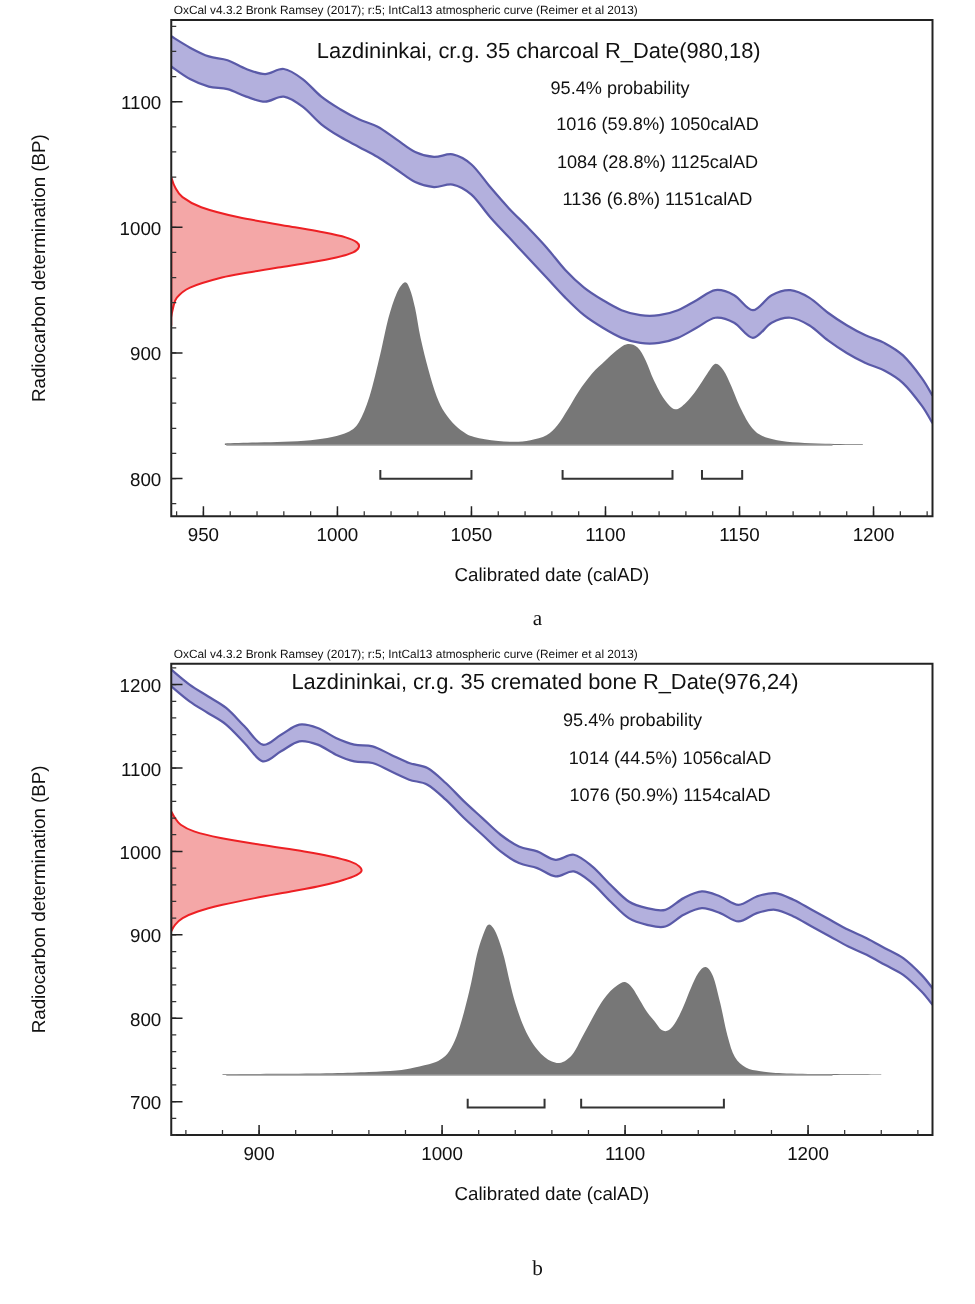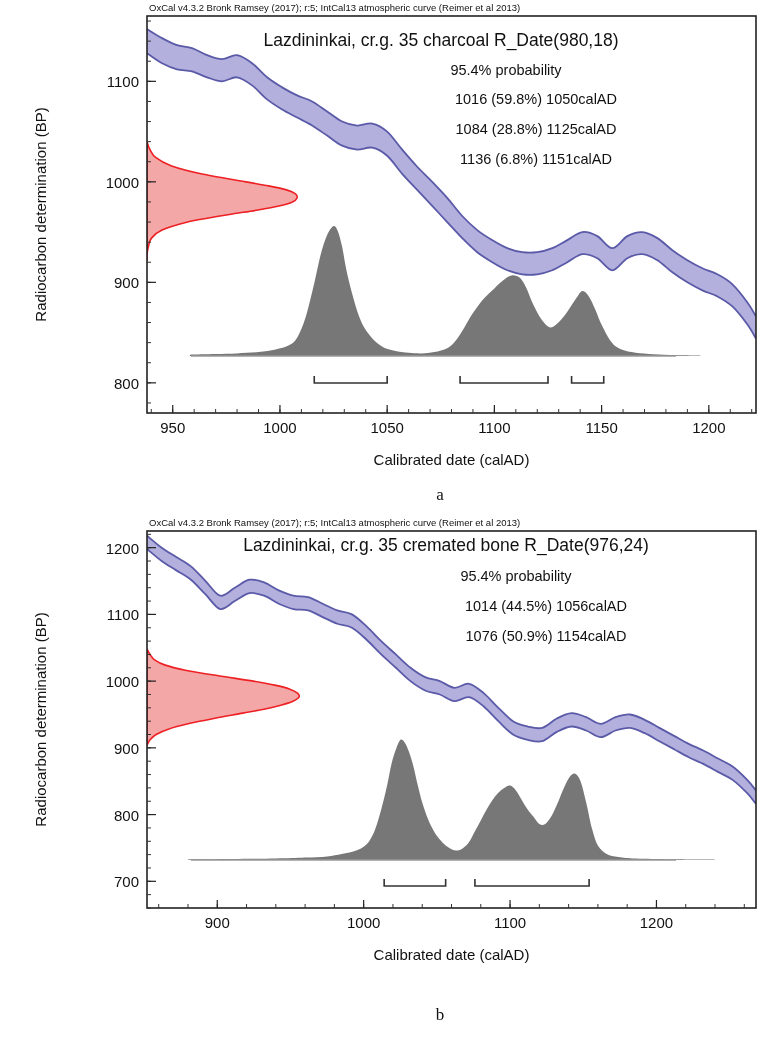--- a/index.html
+++ b/index.html
@@ -1,18 +1,18 @@
 <!DOCTYPE html>
 <html><head>
 <meta charset="utf-8">
 <style>
   html,body{margin:0;padding:0;background:#ffffff;}
   body{width:780px;height:1043px;position:relative;
        font-family:"Liberation Sans",sans-serif;color:#000;overflow:hidden;}
-  .panel{position:absolute;left:16px;width:683px;}
+  .panel{position:absolute;left:6px;width:683px;}
   #panel-a{top:0;height:515px;}
   #panel-b{top:505px;height:538px;}
   .plot-svg{display:block;}
   .axis-title{font-size:15px;fill:#111;}
   .tick-label{font-size:15px;fill:#111;}
   .credit{font-size:9.5px;fill:#111;}
   .chart-title{font-size:17.5px;fill:#111;}
   .prob-line{font-size:14.5px;fill:#111;}
   .panel-letter{font-family:"Liberation Serif",serif;font-size:17px;fill:#111;}
   .frame{fill:none;stroke:#222;stroke-width:1.6;}

